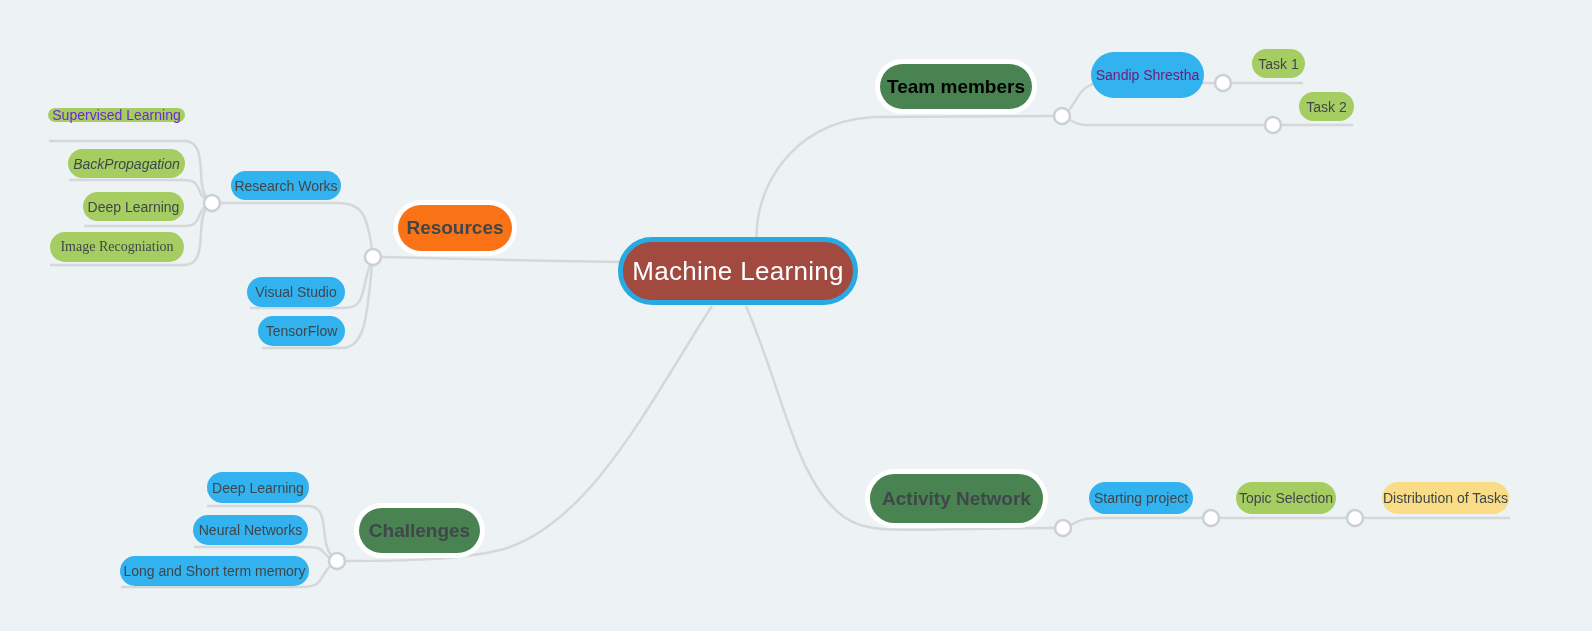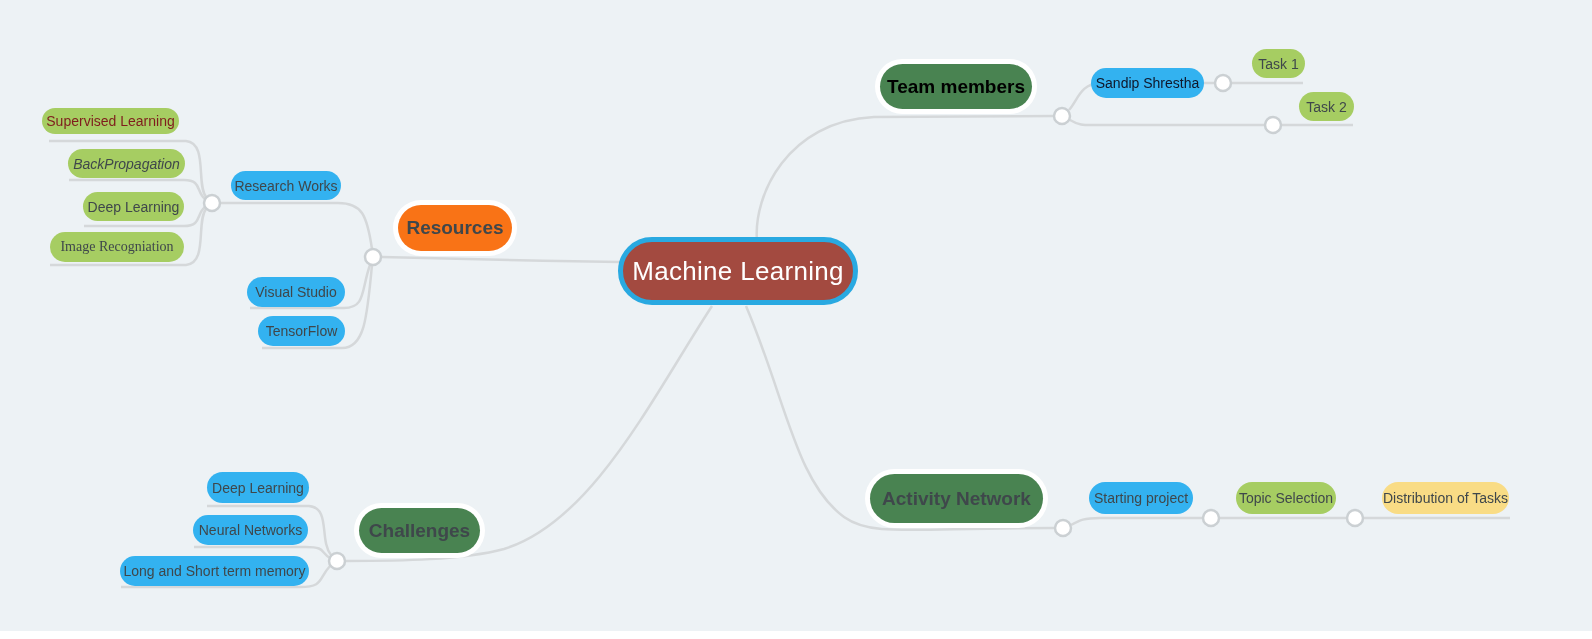--- a/index.html
+++ b/index.html
@@ -55,25 +55,25 @@
       <circle cx="1063" cy="528" r="8" fill="#ffffff" stroke="#cbd0d3" stroke-width="2.5"></circle>
       <circle cx="1211" cy="518" r="8" fill="#ffffff" stroke="#cbd0d3" stroke-width="2.5"></circle>
       <circle cx="1355" cy="518" r="8" fill="#ffffff" stroke="#cbd0d3" stroke-width="2.5"></circle>
     </svg>
 
   <div class="node root" style="left: 618px; top: 237px; width: 240px; height: 68px; background: rgb(163, 74, 64); border-color: rgb(41, 169, 225); color: rgb(255, 255, 255);">Machine Learning</div>
     <div class="node main" style="left: 880px; top: 64px; width: 152px; height: 45px; background: rgb(73, 131, 81); color: #000000; box-shadow: rgb(255, 255, 255) 0px 0px 0px 5px;">Team members</div>
     <div class="node main" style="left: 398px; top: 205px; width: 114px; height: 46px; background: #f97316; color: rgb(63, 71, 75); box-shadow: rgb(255, 255, 255) 0px 0px 0px 5px;">Resources</div>
     <div class="node main" style="left: 359px; top: 508px; width: 121px; height: 45px; background: rgb(73, 131, 81); color: rgb(63, 71, 75); box-shadow: rgb(255, 255, 255) 0px 0px 0px 5px;">Challenges</div>
     <div class="node main" style="left: 870px; top: 474px; width: 173px; height: 49px; background: rgb(73, 131, 81); color: rgb(63, 71, 75); box-shadow: rgb(255, 255, 255) 0px 0px 0px 5px;">Activity Network</div>
-    <div class="node child-blue" style="left: 1091px; top: 52px; width: 113px; height: 30px; background: rgb(51, 178, 240); color: #0f172a; margin-top: 16px;">Sandip Shrestha</div>
+    <div class="node child-blue" style="left: 1091px; top: 52px; width: 113px; height: 46px; background: rgb(51, 178, 240); color: #701a75;">Sandip Shrestha</div>
     <div class="node child-green" style="left: 1252px; top: 49px; width: 53px; height: 29px; background: rgb(166, 205, 98); color: rgb(63, 71, 75);">Task 1</div>
     <div class="node child-green" style="left: 1299px; top: 92px; width: 55px; height: 29px; background: rgb(166, 205, 98); color: rgb(63, 71, 75);">Task 2</div>
     <div class="node child-blue" style="left: 231px; top: 171px; width: 110px; height: 29px; background: rgb(51, 178, 240); color: rgb(63, 71, 75);">Research Works</div>
-    <div class="node child-green" style="left: 42px; top: 108px; width: 137px; height: 26px; background: rgb(166, 205, 98); color: #7f1d1d;">Supervised Learning</div>
+    <div class="node child-green" style="left: 48px; top: 108px; width: 137px; height: 14px; background: rgb(166, 205, 98); color: #6d28d9;">Supervised Learning</div>
     <div class="node child-green" style="left: 68px; top: 149px; width: 117px; height: 29px; background: rgb(166, 205, 98); color: rgb(63, 71, 75); font-style: italic;">BackPropagation</div>
     <div class="node child-green" style="left: 83px; top: 192px; width: 101px; height: 29px; background: rgb(166, 205, 98); color: rgb(63, 71, 75);">Deep Learning</div>
     <div class="node child-green" style="left: 50px; top: 232px; width: 134px; height: 30px; background: rgb(166, 205, 98); color: rgb(63, 71, 75); font-family: Liberation Serif, serif;">Image Recogniation</div>
     <div class="node child-blue" style="left: 247px; top: 277px; width: 98px; height: 30px; background: rgb(51, 178, 240); color: rgb(63, 71, 75);">Visual Studio</div>
     <div class="node child-blue" style="left: 258px; top: 316px; width: 87px; height: 30px; background: rgb(51, 178, 240); color: rgb(63, 71, 75);">TensorFlow</div>
     <div class="node child-blue" style="left: 207px; top: 472px; width: 102px; height: 31px; background: rgb(51, 178, 240); color: rgb(63, 71, 75);">Deep Learning</div>
     <div class="node child-blue" style="left: 193px; top: 515px; width: 115px; height: 30px; background: rgb(51, 178, 240); color: rgb(63, 71, 75);">Neural Networks</div>
     <div class="node child-blue" style="left: 120px; top: 556px; width: 189px; height: 30px; background: rgb(51, 178, 240); color: rgb(63, 71, 75);">Long and Short term memory</div>
     <div class="node child-blue" style="left: 1089px; top: 482px; width: 104px; height: 32px; background: rgb(51, 178, 240); color: rgb(63, 71, 75);">Starting project</div>
     <div class="node child-green" style="left: 1236px; top: 482px; width: 100px; height: 32px; background: rgb(166, 205, 98); color: rgb(63, 71, 75);">Topic Selection</div>

